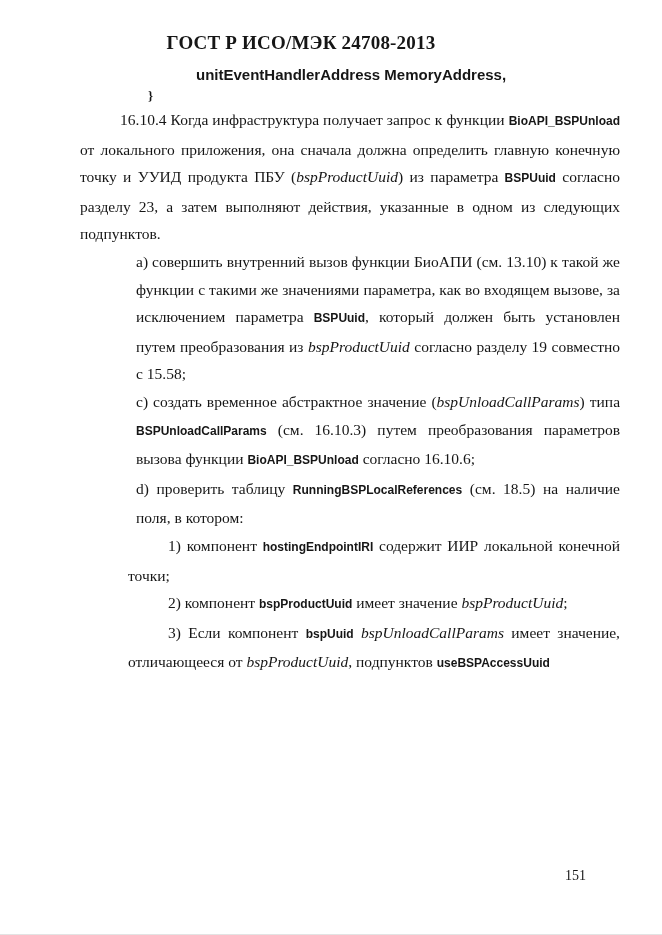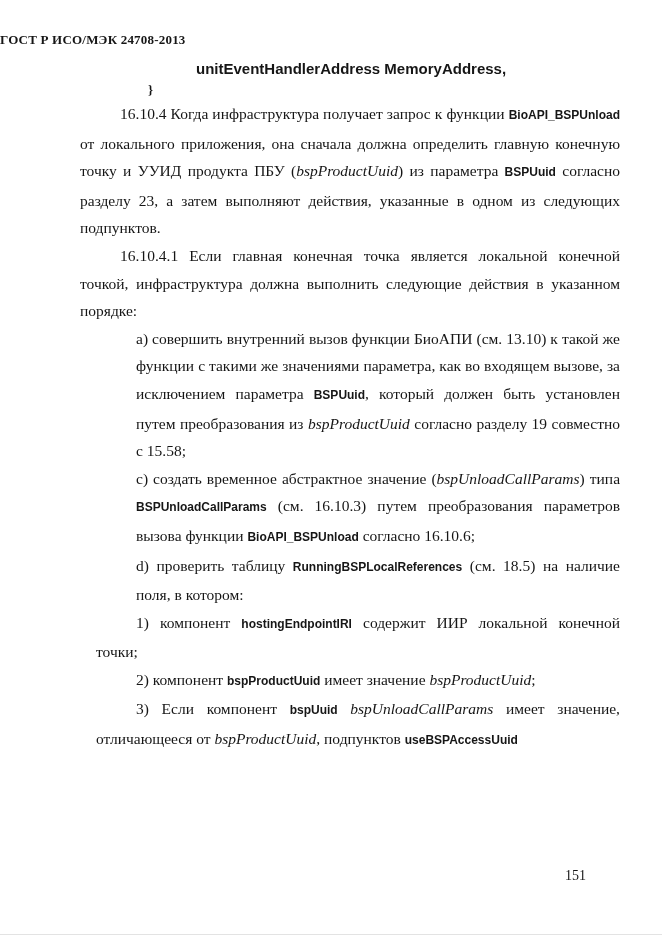--- a/index.html
+++ b/index.html
@@ -10,23 +10,23 @@
     background: #ffffff;
     font-family: "Liberation Serif", serif;
     color: #161616;
     overflow: hidden;
     box-sizing: border-box;
     border-bottom: 1px solid #e3e3e3;
   }
   .header {
     padding-top: 32px;
     padding-right: 60px;
-    text-align: left;
+    text-align: center;
     font-weight: bold;
-    font-size: 13px;
+    font-size: 19px;
     letter-spacing: 0.2px;
   }
   .content {
     padding: 0 42px 0 80px;
     font-size: 15.5px;
     line-height: 27.6px;
     text-align: justify;
     text-align-last: left;
   }
   .code-block {
@@ -41,21 +41,21 @@
   .brace {
     margin-left: 68px;
     font-weight: bold;
     font-size: 13px;
     line-height: 20px;
     text-align: left;
   }
   p.para { margin: 0; }
   p.indent { text-indent: 40px; }
   p.list  { margin-left: 56px; text-indent: 0; }
-  p.sub   { margin-left: 16px; text-indent: 40px; }
+  p.sub   { margin-left: 48px; text-indent: 40px; }
   .seg-n { }
   .seg-b {
     font-family: "Liberation Sans", sans-serif;
     font-weight: bold;
     font-size: 12px;
   }
   .seg-i { font-style: italic; }
   .footer {
     position: absolute;
     right: 76px;
@@ -75,21 +75,20 @@
   <div class="content">
 
     <div class="code-block">
       <div class="code-line">unitEventHandlerAddress MemoryAddress,</div>
     </div>
 
     <div class="brace">}</div>
 
     <p class="para indent"><span class="seg-n">16.10.4    Когда инфраструктура получает запрос к функции </span><span class="seg-b">BioAPI_BSPUnload</span><span class="seg-n"> от локального приложения, она сначала должна определить главную конечную точку и УУИД продукта ПБУ (</span><span class="seg-i">bspProductUuid</span><span class="seg-n">) из параметра </span><span class="seg-b">BSPUuid</span><span class="seg-n"> согласно разделу 23, а затем выполняют действия, указанные в одном из следующих подпунктов.</span></p>
 
-    <p class="para indent"><span class="seg-n">16.10.4.1 Если главная конечная точка является локальной конечной точкой, инфраструктура должна выполнить следующие действия в указанном порядке:</span></p>
 
     <p class="para list"><span class="seg-n">a)  совершить внутренний вызов функции БиоАПИ (см. 13.10) к такой же функции с такими же значениями параметра, как во входящем вызове, за исключением параметра </span><span class="seg-b">BSPUuid</span><span class="seg-n">, который должен быть установлен путем преобразования из </span><span class="seg-i">bspProductUuid</span><span class="seg-n"> согласно разделу 19 совместно с 15.58;</span></p>
 
 
     <p class="para list"><span class="seg-n">c)  создать временное абстрактное значение (</span><span class="seg-i">bspUnloadCallParams</span><span class="seg-n">) типа </span><span class="seg-b">BSPUnloadCallParams</span><span class="seg-n"> (см. 16.10.3) путем преобразования параметров вызова функции </span><span class="seg-b">BioAPI_BSPUnload</span><span class="seg-n"> согласно 16.10.6;</span></p>
 
     <p class="para list"><span class="seg-n">d) проверить  таблицу  </span><span class="seg-b">RunningBSPLocalReferences</span><span class="seg-n">  (см.  18.5)  на наличие поля, в котором:</span></p>
 
     <p class="para sub"><span class="seg-n">1)  компонент  </span><span class="seg-b">hostingEndpointIRI</span><span class="seg-n">  содержит  ИИР  локальной конечной точки;</span></p>
 

